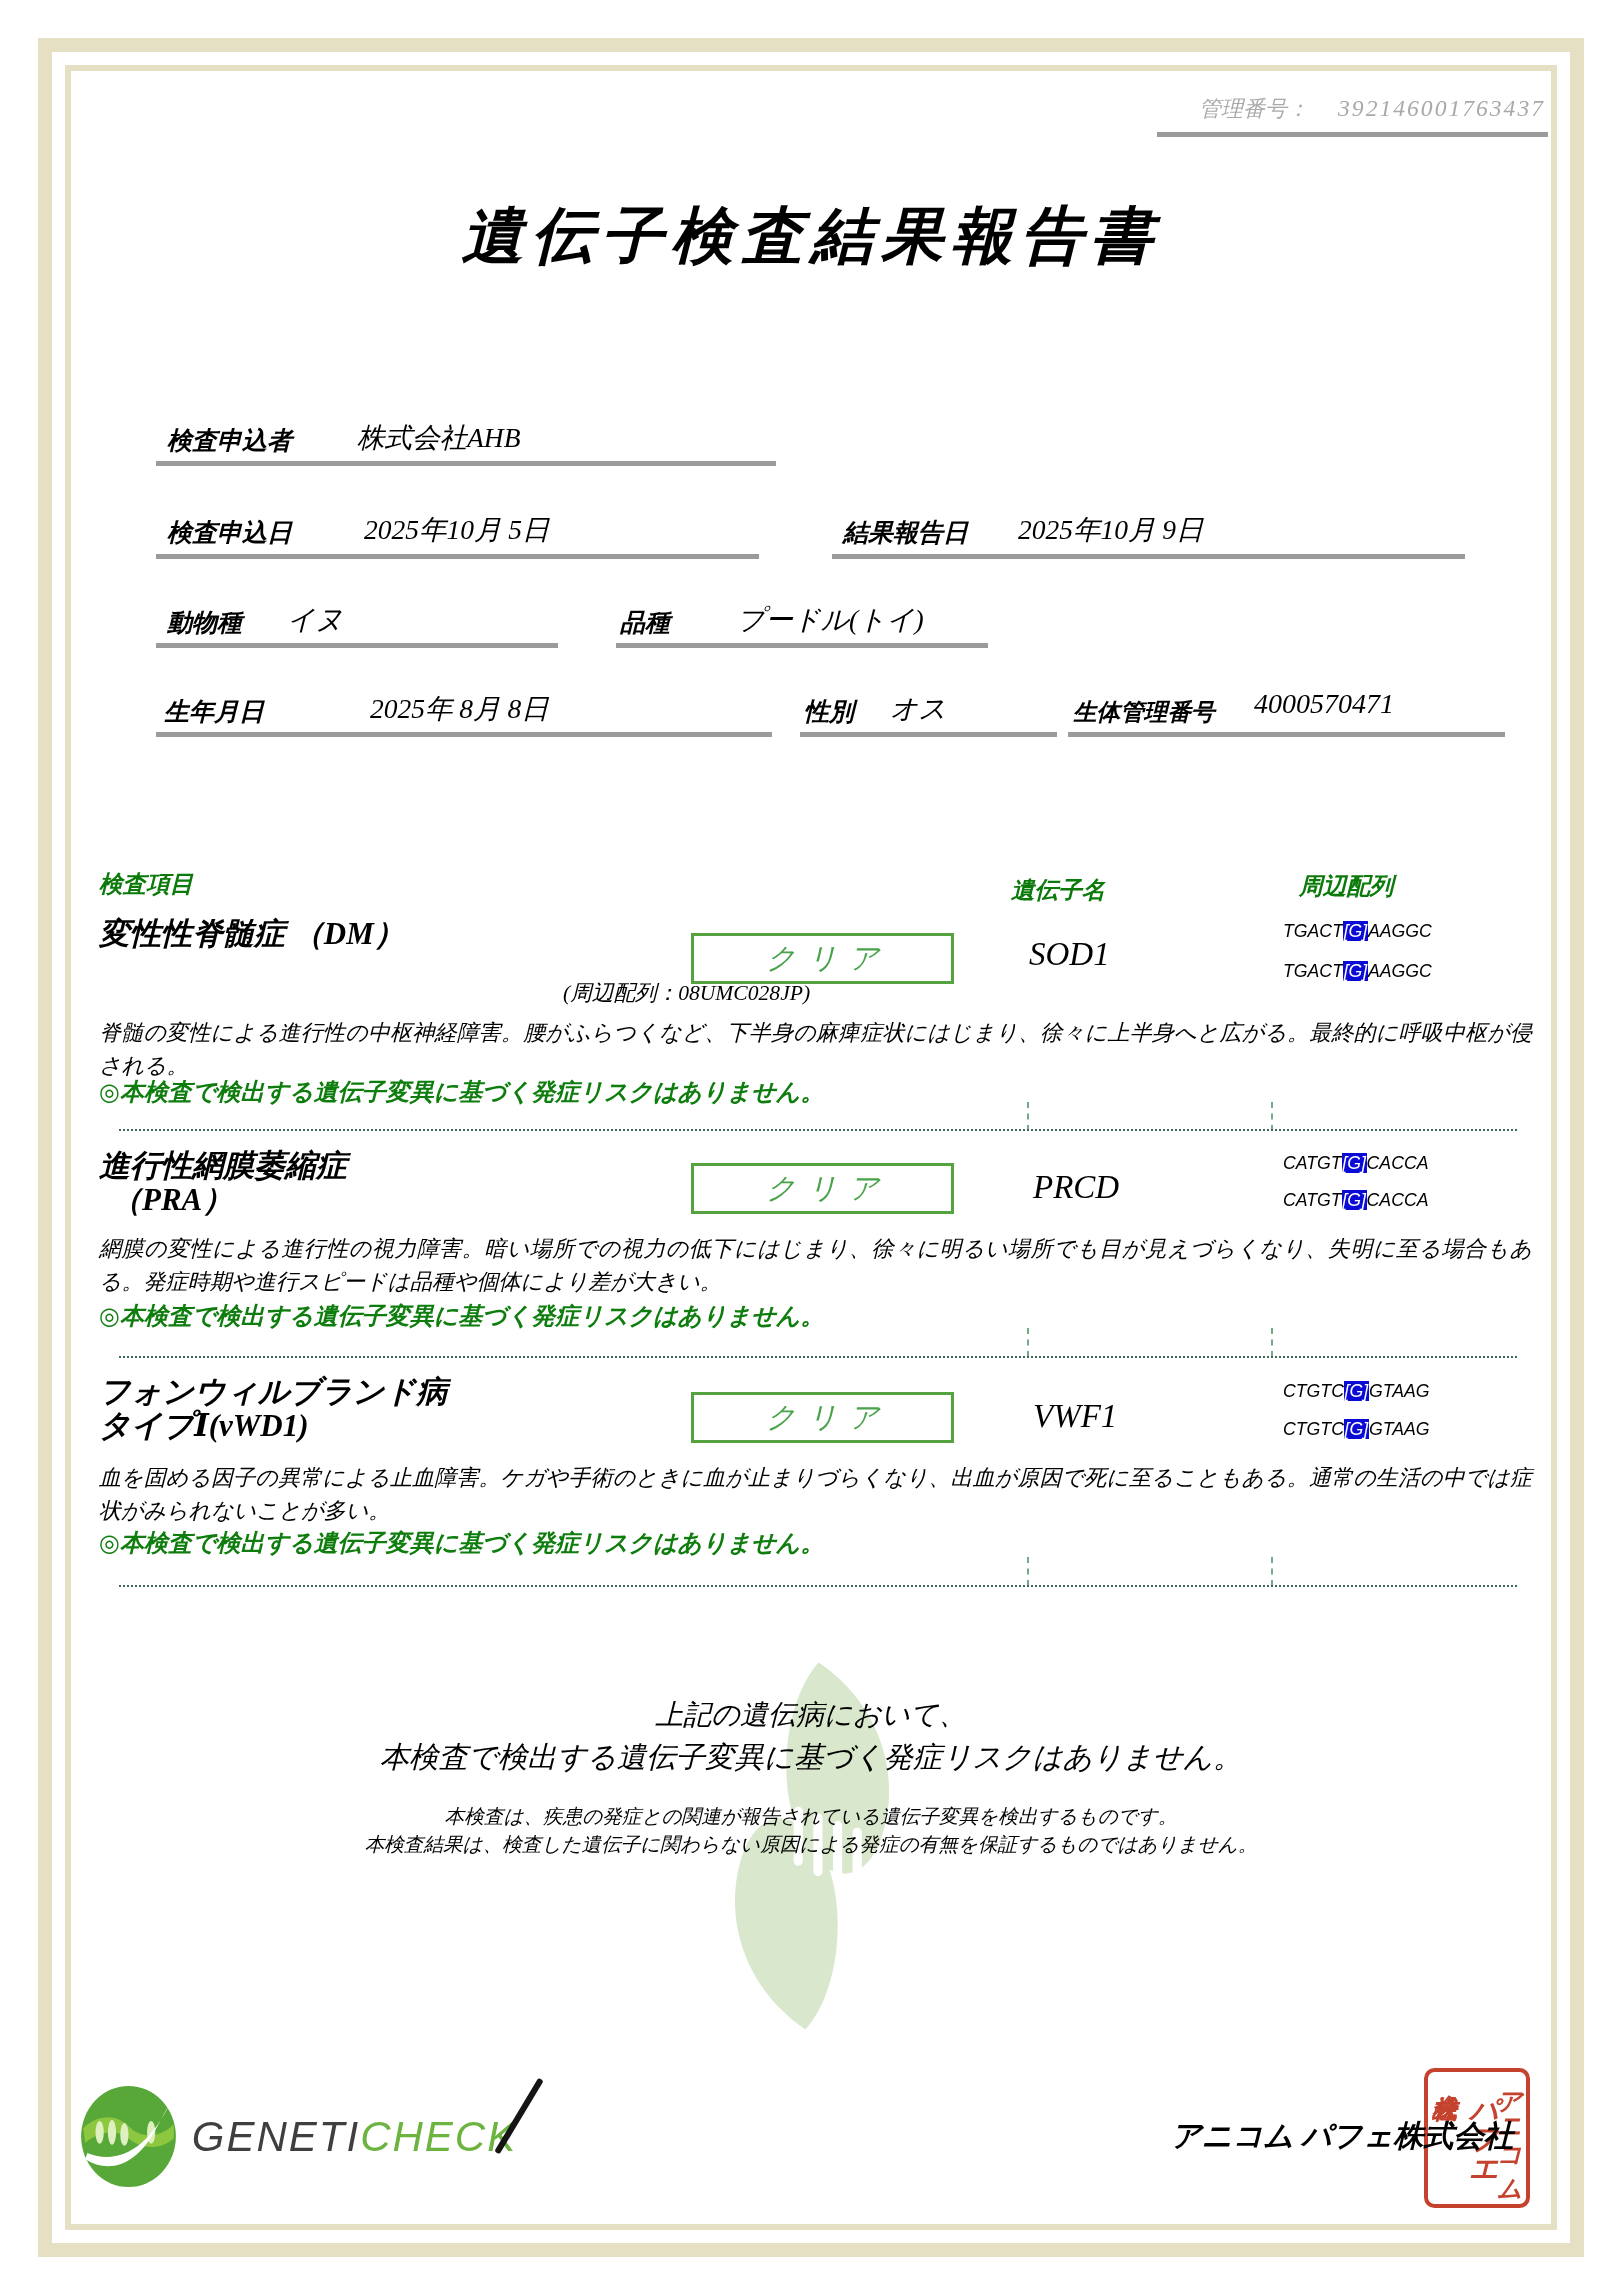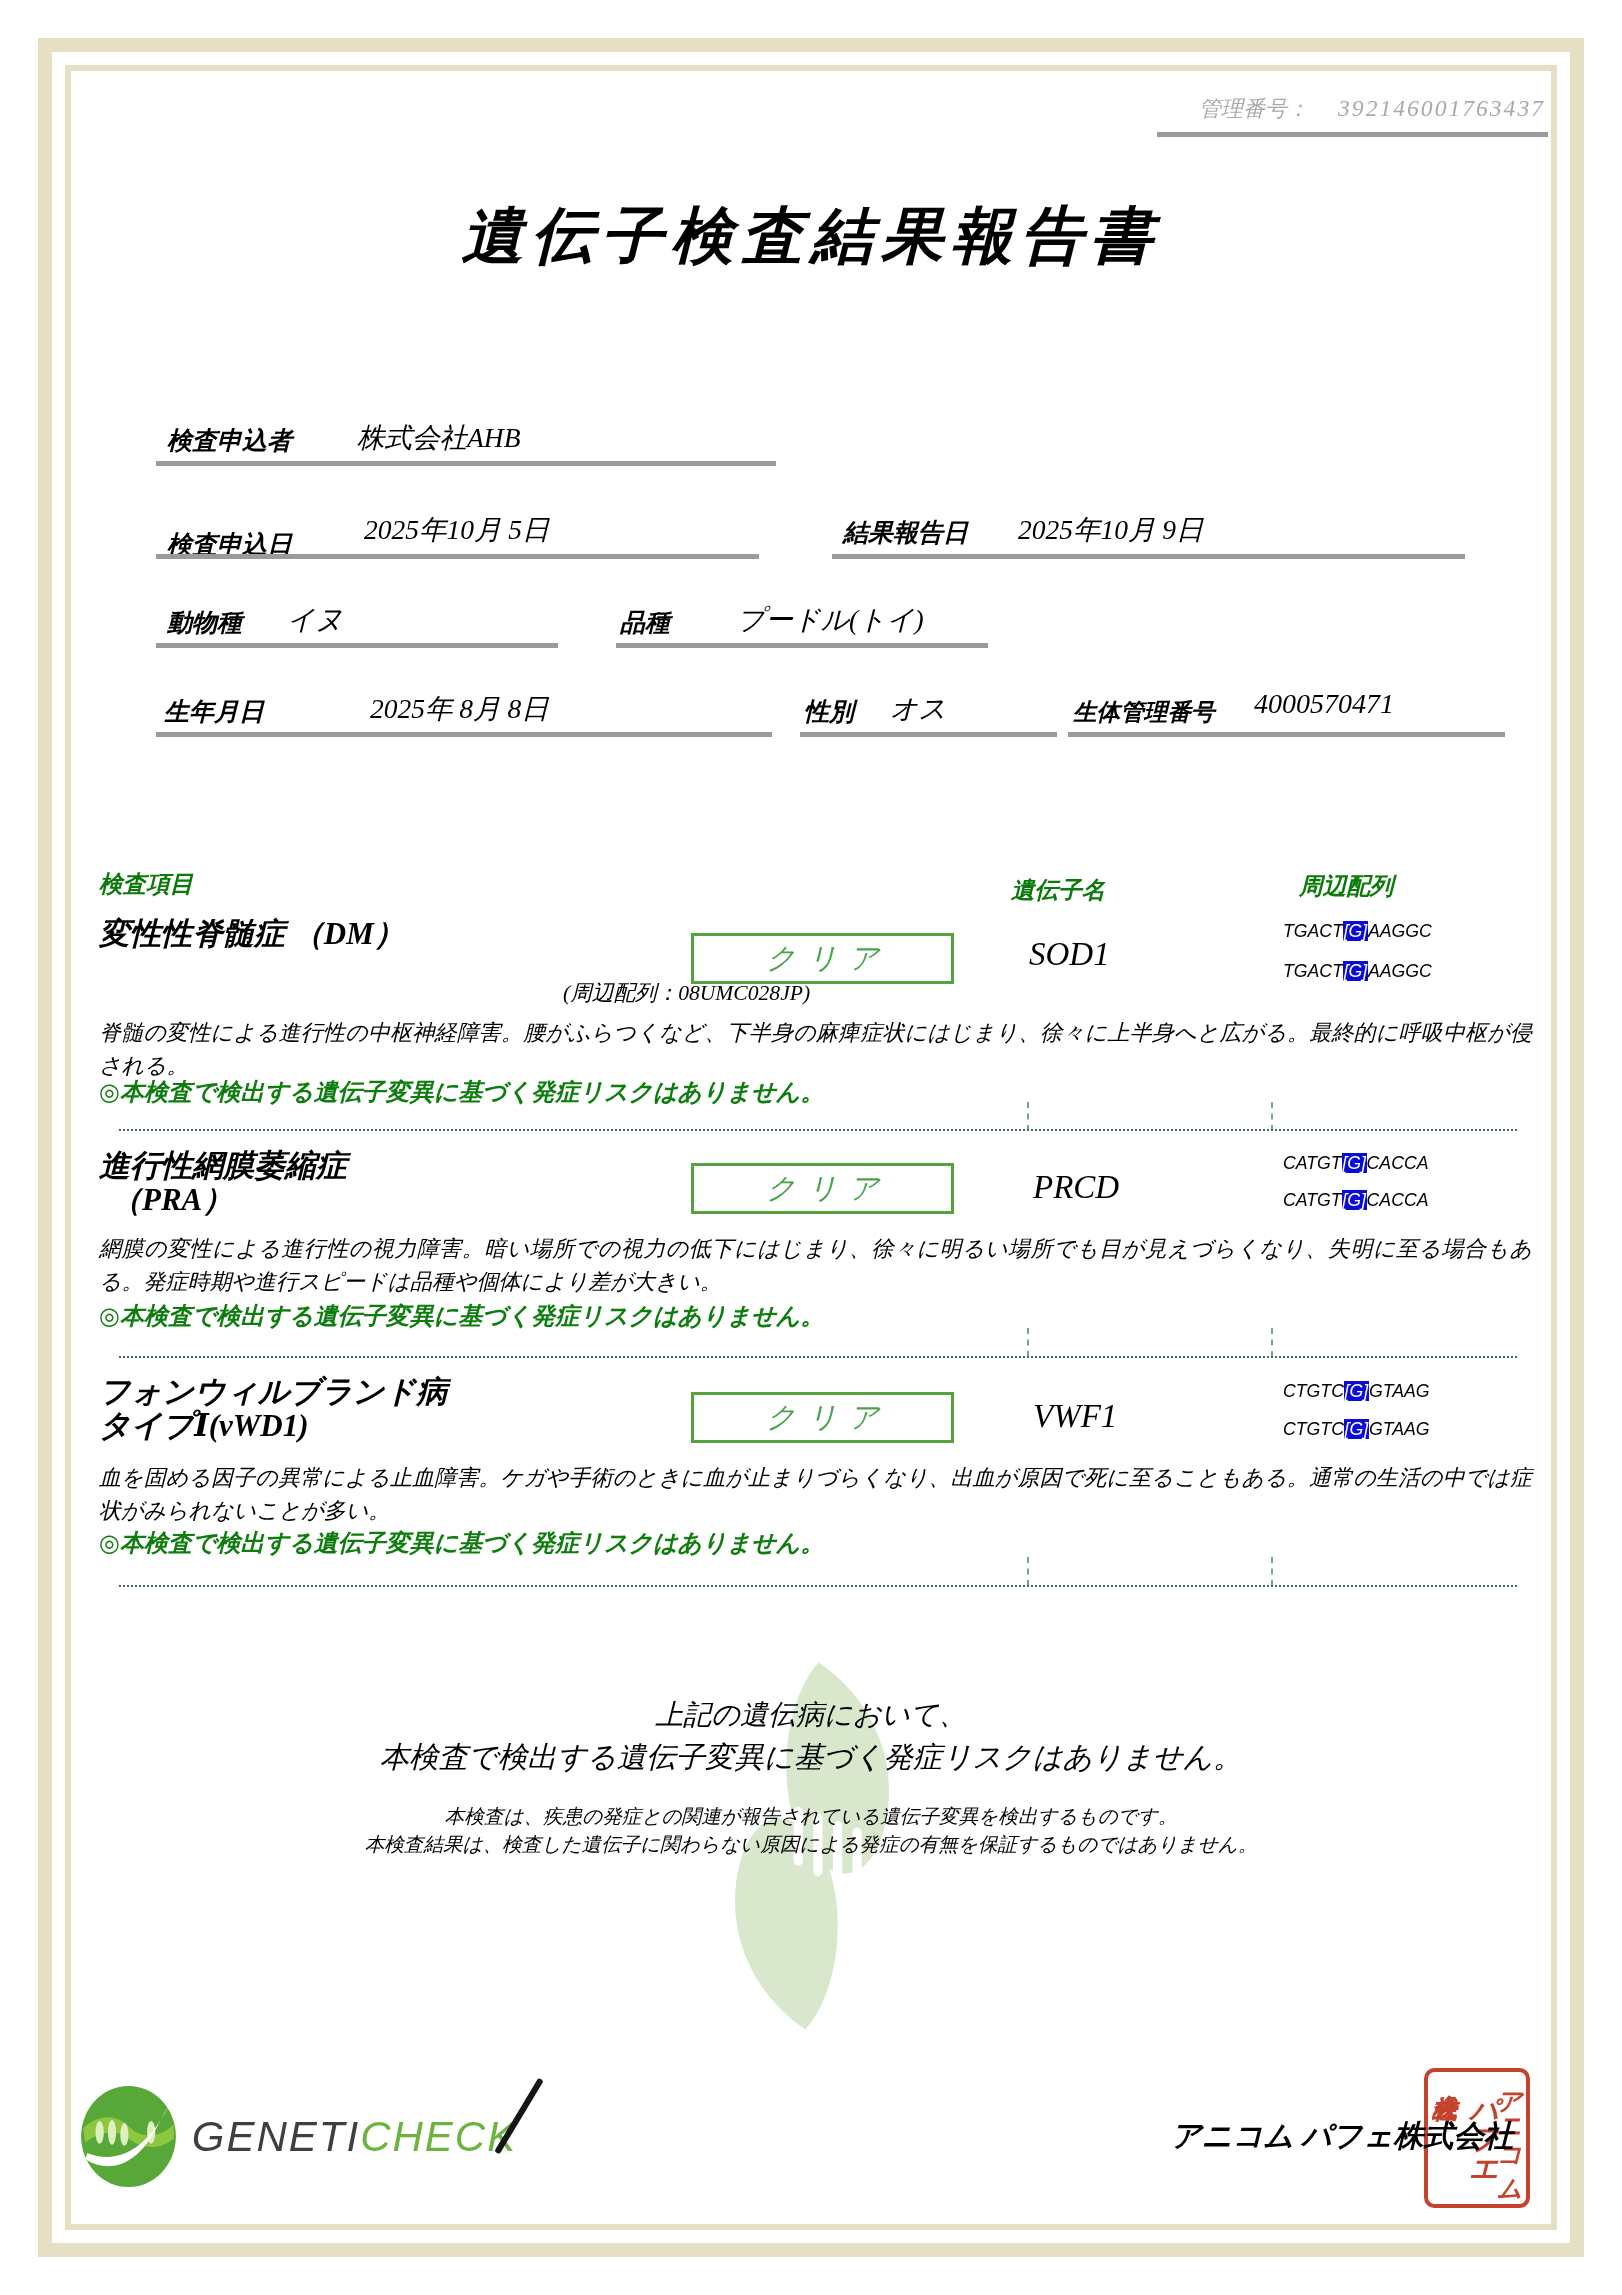--- a/index.html
+++ b/index.html
@@ -70,21 +70,21 @@
     <span class="num">392146001763437</span>
   </div>
   <div class="abs uline" style="left:1157px;top:132px;width:391px;"></div>
 
   <div class="abs title">遺伝子検査結果報告書</div>
 
   <div class="abs lbl" style="left:167px;top:424px;">検査申込者</div>
   <div class="abs val" style="left:357px;top:420px;">株式会社AHB</div>
   <div class="abs uline" style="left:156px;top:461px;width:620px;"></div>
 
-  <div class="abs lbl" style="left:167px;top:528px;">検査申込日</div>
+  <div class="abs lbl" style="left:167px;top:516px;">検査申込日</div>
   <div class="abs val" style="left:364px;top:512px;">2025年10月 5日</div>
   <div class="abs uline" style="left:156px;top:554px;width:603px;"></div>
 
   <div class="abs lbl" style="left:843px;top:516px;">結果報告日</div>
   <div class="abs val" style="left:1018px;top:512px;">2025年10月 9日</div>
   <div class="abs uline" style="left:832px;top:554px;width:633px;"></div>
 
   <div class="abs lbl" style="left:167px;top:606px;">動物種</div>
   <div class="abs val" style="left:287px;top:602px;">イヌ</div>
   <div class="abs uline" style="left:156px;top:643px;width:402px;"></div>

